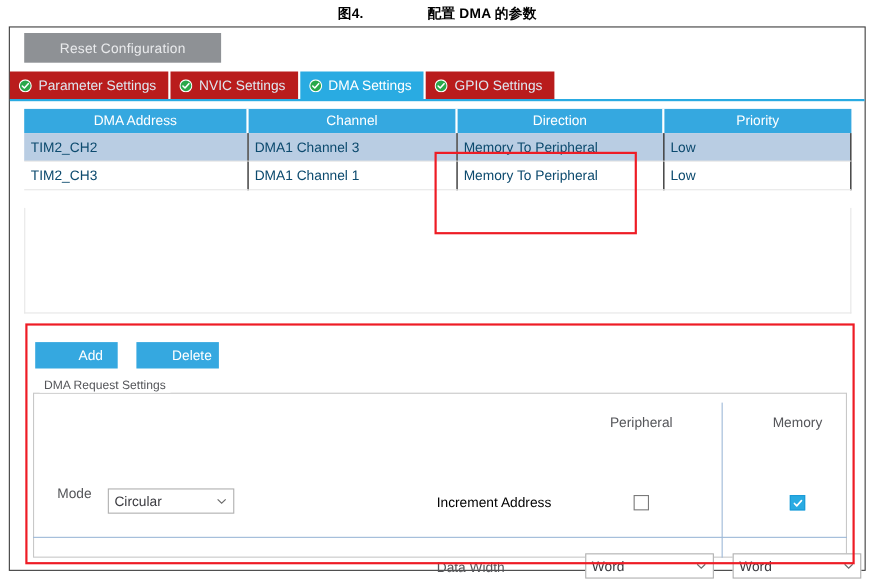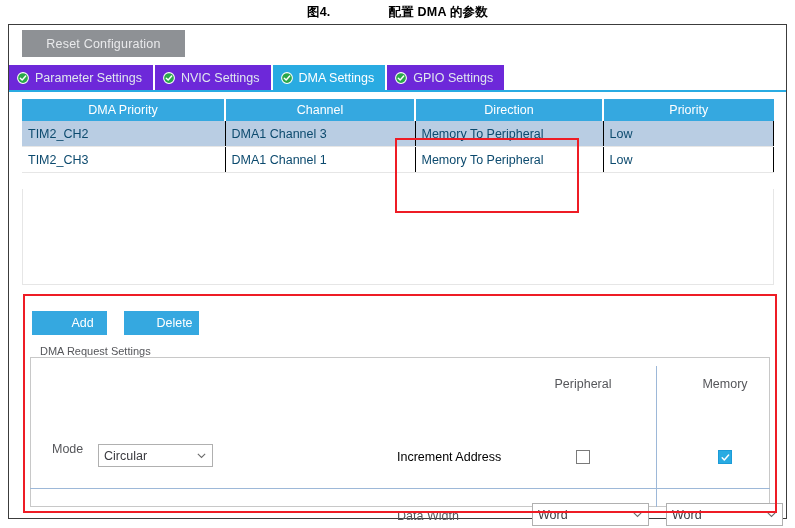--- a/index.html
+++ b/index.html
@@ -44,21 +44,21 @@
   #toolbar {
     position: absolute;
     left: 0; top: 0;
     width: 100%;
     height: 37px;
   }
   #reset-config-button {
     position: absolute;
     left: 13px;
     top: 5px;
-    width: 163px;
+    width: 179px;
     height: 27px;
     background: #8e9195;
     border: none;
     color: #e9eaec;
     font-size: 12.5px;
     font-family: "Liberation Sans", sans-serif;
     cursor: default;
     letter-spacing: 0.2px;
   }
 
@@ -67,21 +67,21 @@
     position: absolute;
     left: 0;
     top: 40px;
     width: 100%;
     height: 27px;
     display: flex;
     align-items: flex-start;
   }
   .tab {
     height: 25px;
-    background: #6d28d9;
+    background: #b91c1c;
     color: #dfe6ef;
     display: flex;
     align-items: center;
     padding: 0 11px 0 8px;
     font-size: 12.5px;
     margin-right: 2px;
     box-sizing: border-box;
     white-space: nowrap;
     cursor: default;
   }
@@ -376,21 +376,21 @@
       </span>
       <span>GPIO Settings</span>
     </div>
 
   </div>
   <div id="tab-underline"></div>
 
   <table id="dma-table">
     <thead>
       <tr>
-        <th style="width:200px">DMA Priority</th>
+        <th style="width:200px">DMA Address</th>
         <th style="width:186px">Channel</th>
         <th style="width:184px">Direction</th>
         <th>Priority</th>
       </tr>
     </thead>
     <tbody>
       <tr class="selected">
         <td>TIM2_CH2</td>
         <td>DMA1 Channel 3</td>
         <td>Memory To Peripheral</td>

